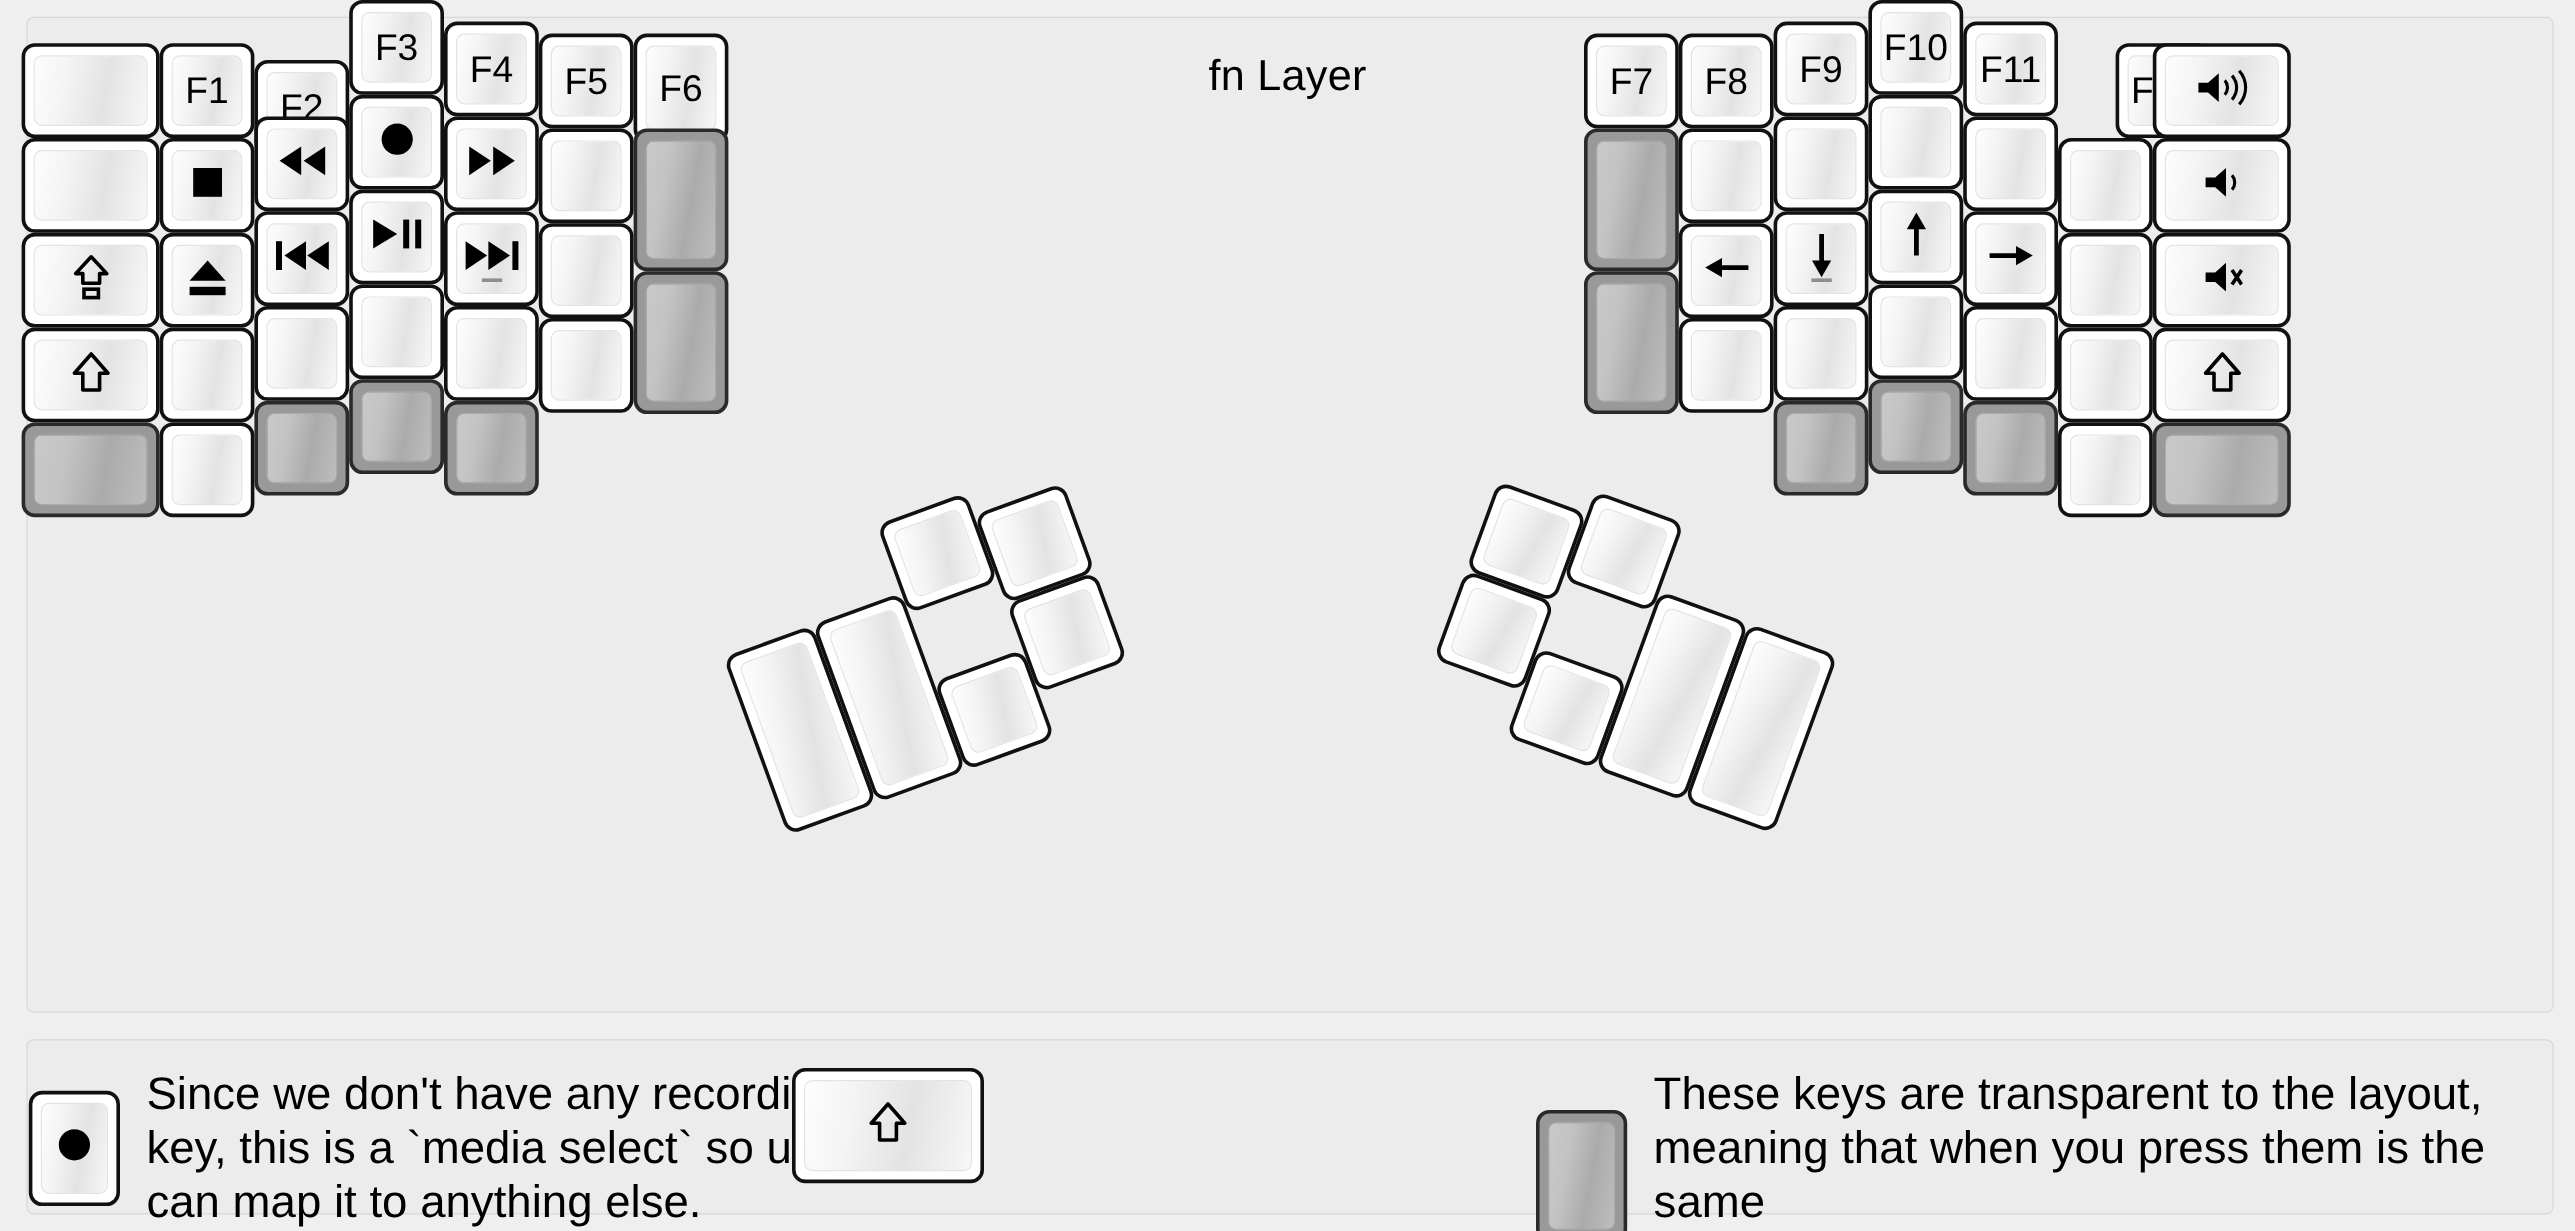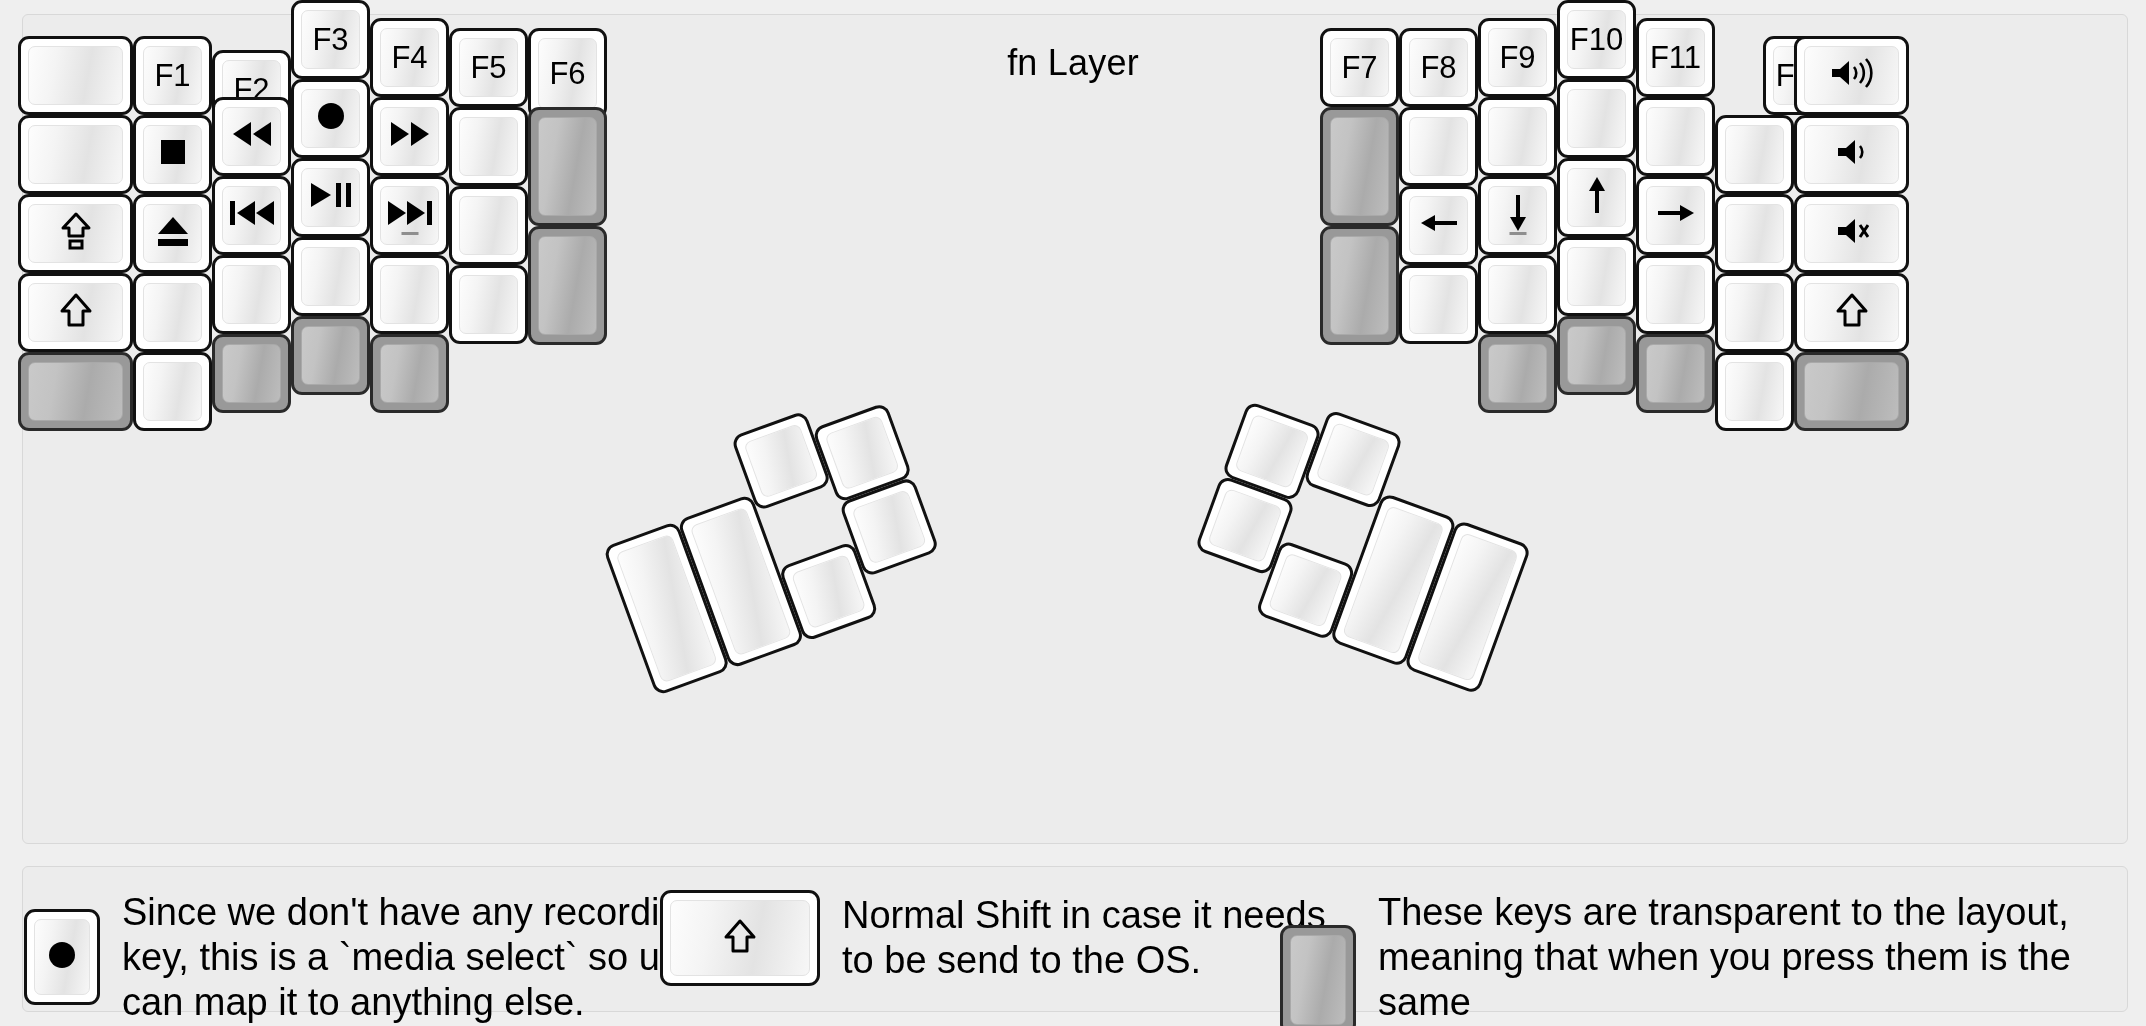--- a/index.html
+++ b/index.html
@@ -536,22 +536,20 @@
 can map it to anything else.</div>
       </div>
       <div class="leg-item" style="left: 660px; top: 890px;">
         <div class="leg-key" style="width: 160px; height: 96px;">
           <div class="face">
             <span class="glyph"><svg width="34" height="36" viewBox="0 0 34 36" xmlns="http://www.w3.org/2000/svg">
                 <path d="M17 3 L31 19 L24 19 L24 33 L10 33 L10 19 L3 19 Z" fill="none" stroke="#000" stroke-width="3" stroke-linejoin="round"></path>
               </svg></span>
           </div>
         </div>
-        <div class="leg-text">Normal Shift in case it needs
-to be send to the OS.</div>
       </div>
       <div class="leg-item" style="left: 1280px; top: 890px;">
         <div class="leg-key trans" style="width: 76px; height: 110px;">
           <div class="face"></div>
         </div>
         <div class="leg-text">These keys are transparent to the layout,
 meaning that when you press them is the same
 as pressing this key on the previous layer.</div>
       </div>
     </div>

